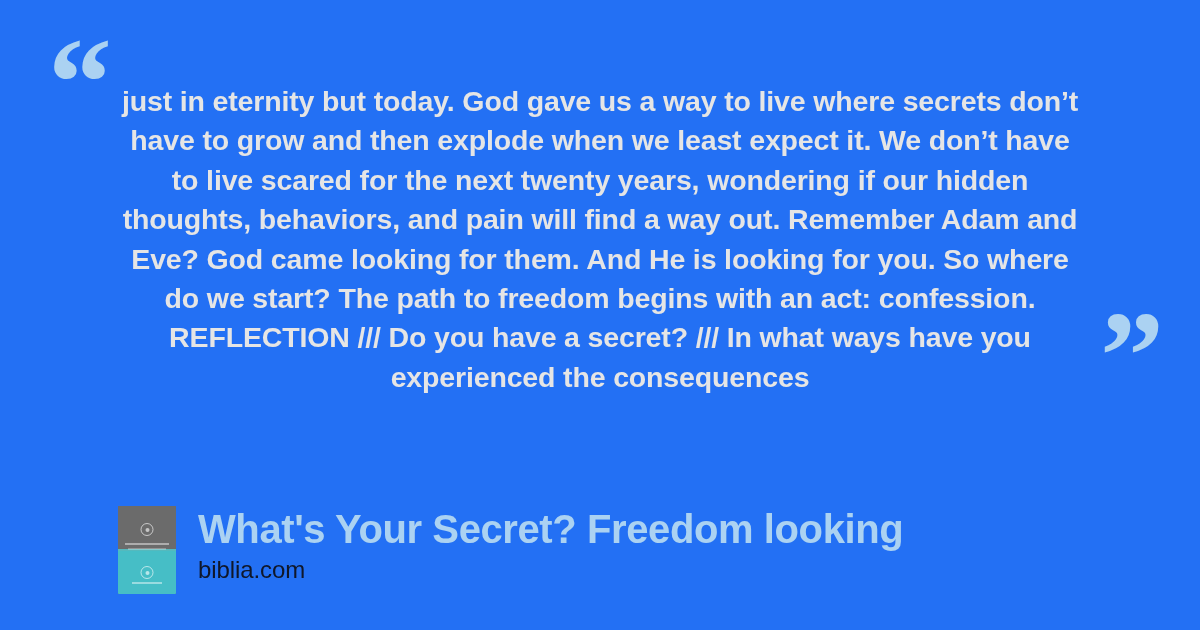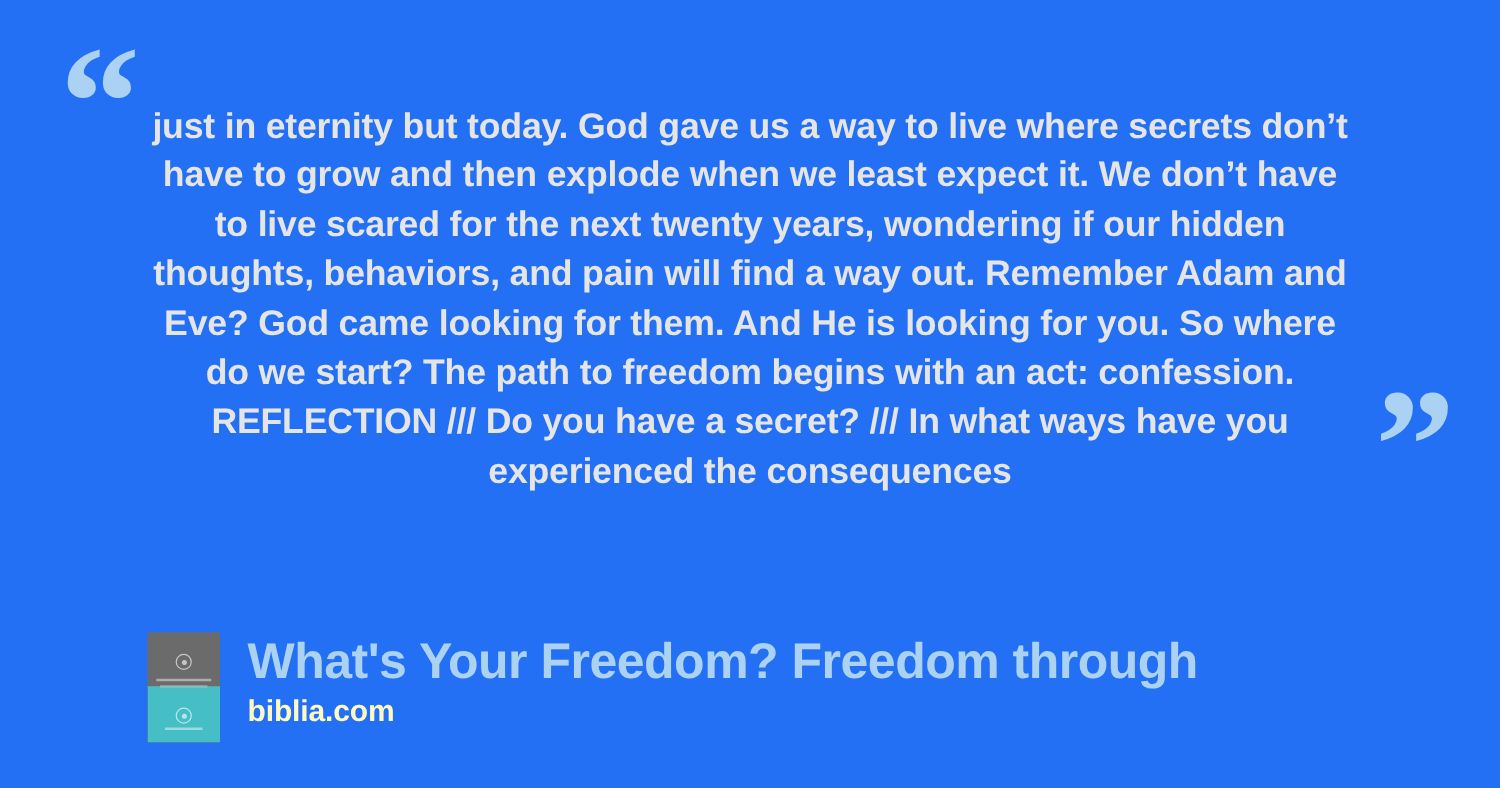--- a/index.html
+++ b/index.html
@@ -167,23 +167,23 @@
     font-family: "Liberation Sans", sans-serif;
     font-weight: 700;
     font-size: 40px;
     line-height: 46px;
     letter-spacing: -0.4px;
     white-space: nowrap;
   }
 
   .resource-site {
     margin: 4px 0 0 0;
-    color: #fef9c3;
-    font-family: "Liberation Sans", sans-serif;
-    font-weight: 700;
+    color: #0f172a;
+    font-family: "Liberation Sans", sans-serif;
+    font-weight: 400;
     font-size: 24px;
     line-height: 28px;
     letter-spacing: -0.1px;
   }
 </style>
 </head>
 <body>
 
 <div class="share-card">
 
@@ -203,18 +203,18 @@
       <div class="book-thumb-bottom"></div>
       <div class="book-thumb-divider"></div>
       <div class="book-seal book-seal-top"></div>
       <div class="book-seal book-seal-bottom"></div>
       <div class="book-line book-title-line"></div>
       <div class="book-line book-sub-line"></div>
       <div class="book-line book-author-line"></div>
     </div>
 
     <div class="footer-text">
-      <h2 class="resource-title">What's Your Freedom? Freedom through</h2>
+      <h2 class="resource-title">What's Your Secret? Freedom looking</h2>
       <div class="resource-site">biblia.com</div>
     </div>
   </div>
 
 </div>
 
 </body></html>

